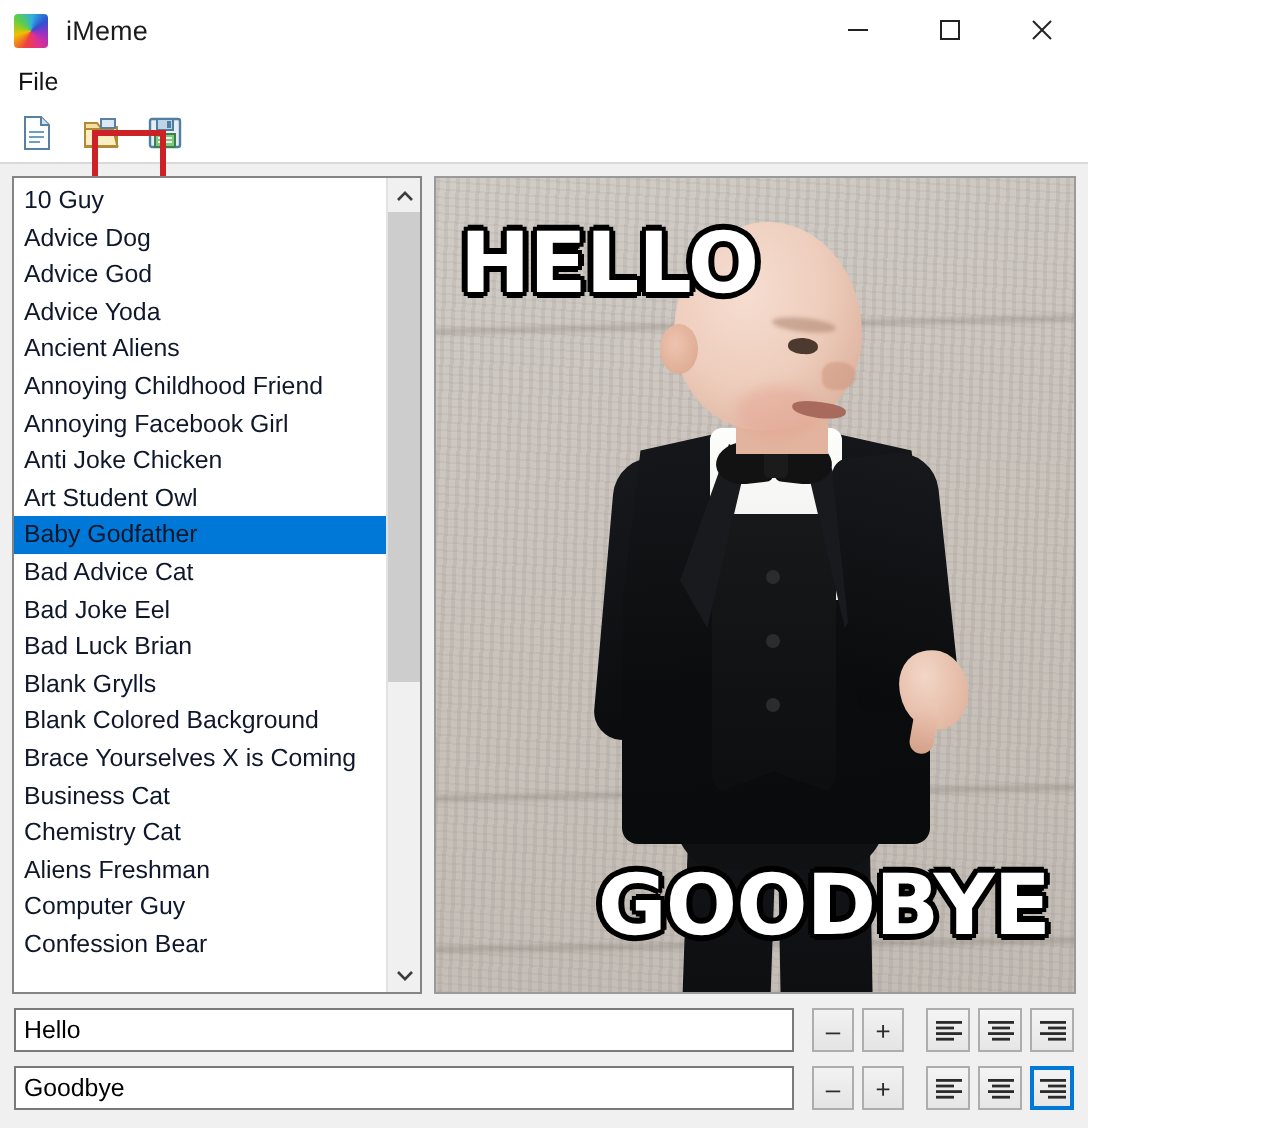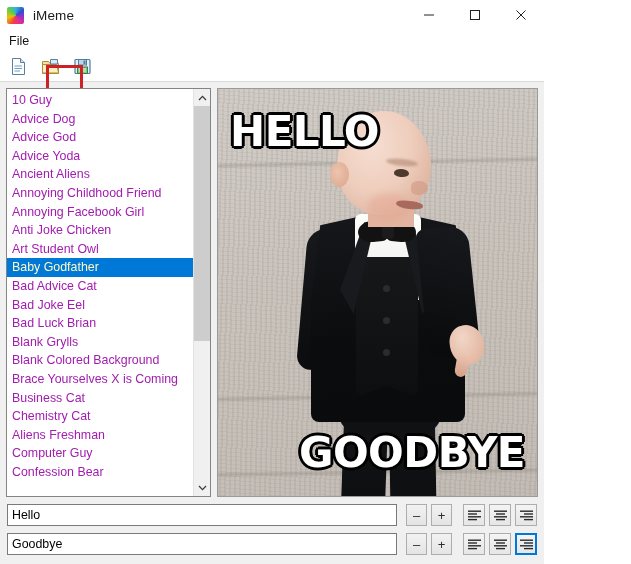--- a/index.html
+++ b/index.html
@@ -131,27 +131,27 @@
   #list-items {
     flex: 1 1 auto;
     overflow: hidden;
     padding: 2px 0 0 0;
   }
   .list-row {
     height: 18.6px;
     line-height: 18.6px;
     padding-left: 5px;
     font-size: 12.4px;
-    color: #a21caf;
+    color: #0f172a;
     white-space: nowrap;
     overflow: hidden;
   }
   .list-row.selected {
     background: #0078d7;
-    color: #fef9c3;
+    color: #0f172a;
   }
 
   
   #list-scrollbar {
     width: 17px;
     flex: 0 0 17px;
     background: #f0f0f0;
     border-left: 1px solid #e2e2e2;
     display: flex;
     flex-direction: column;

